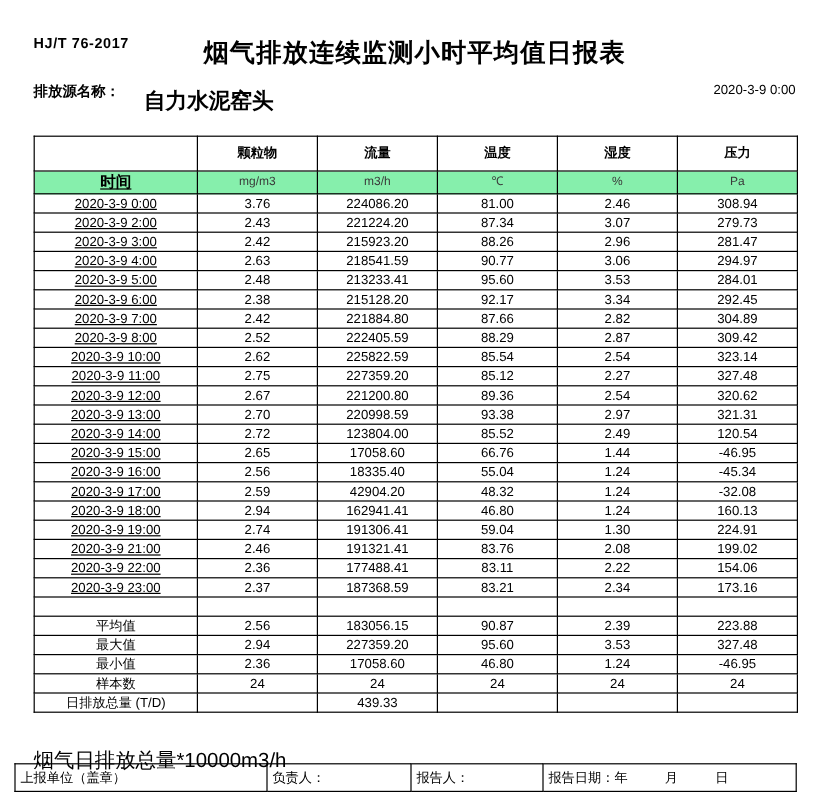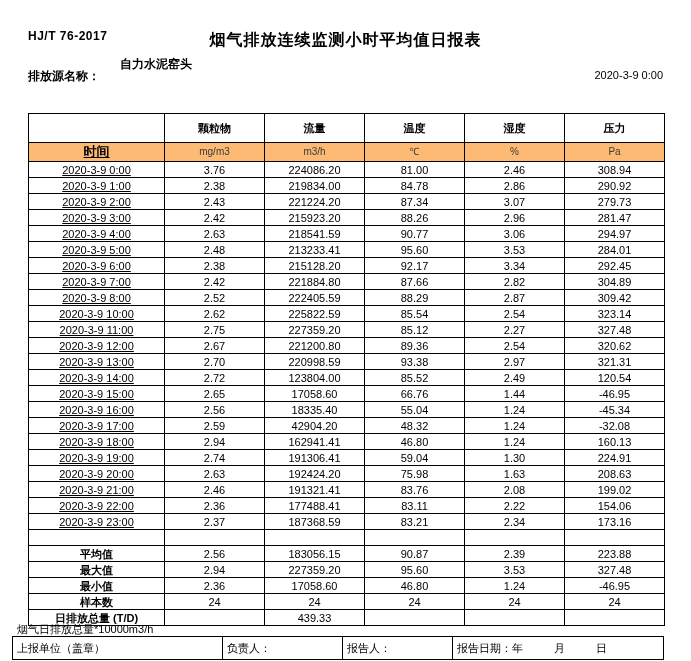--- a/index.html
+++ b/index.html
@@ -29,36 +29,36 @@
     font-weight: bold;
     letter-spacing: 0.5px;
     margin-top: 22px;
   }
   .doc-title {
     position: absolute;
     left: 0;
     right: 0;
     top: 30px;
     text-align: center;
-    font-size: 16px;
+    font-size: 21px;
     font-weight: bold;
     letter-spacing: 1px;
   }
   .source-label {
     position: absolute;
     left: 28px;
     top: 68px;
     font-size: 12px;
     font-weight: bold;
   }
   .source-value {
     position: absolute;
     left: 120px;
-    top: 56px;
-    font-size: 12px;
+    top: 72px;
+    font-size: 18px;
     font-weight: bold;
   }
   .report-datetime {
     position: absolute;
     right: 28px;
     top: 69px;
     font-size: 11px;
   }
   table.main {
     position: absolute;
@@ -78,47 +78,47 @@
     white-space: nowrap;
   }
   .col-time { width: 136px; }
   .col-v { width: 100px; }
   .hdr-param {
     height: 28px !important;
     font-size: 13px;
     font-weight: bold;
   }
   .unit-row td {
-    background: #fdba74;
+    background: #86efac;
     height: 18px !important;
   }
   .unit-row td.time-head {
     font-size: 13px;
     font-weight: bold;
     text-decoration: underline;
   }
   .unit-row td.unit-cell {
     font-size: 10px;
     color: #3a3a3a;
   }
   td.time-cell {
     text-decoration: underline;
     font-size: 11px;
   }
   .blank-row td { height: 15px !important; }
   .summary-label {
     font-size: 12px;
-    font-weight: bold;
+    font-weight: normal;
     margin-left: 37px;
   }
   .footer-note {
     position: absolute;
-    left: 17px;
+    left: 28px;
     top: 622px;
-    font-size: 11px;
+    font-size: 17px;
   }
   table.footer {
     position: absolute;
     left: 12px;
     top: 636px;
     border-collapse: collapse;
     table-layout: fixed;
     width: 651px;
   }
   table.footer td {
@@ -175,28 +175,20 @@
 
       <tr>
           <td class="time-cell">2020-3-9 0:00</td>
           <td>3.76</td>
           <td>224086.20</td>
           <td>81.00</td>
           <td>2.46</td>
           <td>308.94</td>
         </tr>
       <tr>
-          <td class="time-cell">2020-3-9 1:00</td>
-          <td>2.38</td>
-          <td>219834.00</td>
-          <td>84.78</td>
-          <td>2.86</td>
-          <td>290.92</td>
-        </tr>
-      <tr>
           <td class="time-cell">2020-3-9 2:00</td>
           <td>2.43</td>
           <td>221224.20</td>
           <td>87.34</td>
           <td>3.07</td>
           <td>279.73</td>
         </tr>
       <tr>
           <td class="time-cell">2020-3-9 3:00</td>
           <td>2.42</td>
@@ -317,28 +309,20 @@
           <td>1.24</td>
           <td>160.13</td>
         </tr>
       <tr>
           <td class="time-cell">2020-3-9 19:00</td>
           <td>2.74</td>
           <td>191306.41</td>
           <td>59.04</td>
           <td>1.30</td>
           <td>224.91</td>
-        </tr>
-      <tr>
-          <td class="time-cell">2020-3-9 20:00</td>
-          <td>2.63</td>
-          <td>192424.20</td>
-          <td>75.98</td>
-          <td>1.63</td>
-          <td>208.63</td>
         </tr>
       <tr>
           <td class="time-cell">2020-3-9 21:00</td>
           <td>2.46</td>
           <td>191321.41</td>
           <td>83.76</td>
           <td>2.08</td>
           <td>199.02</td>
         </tr>
       <tr>

